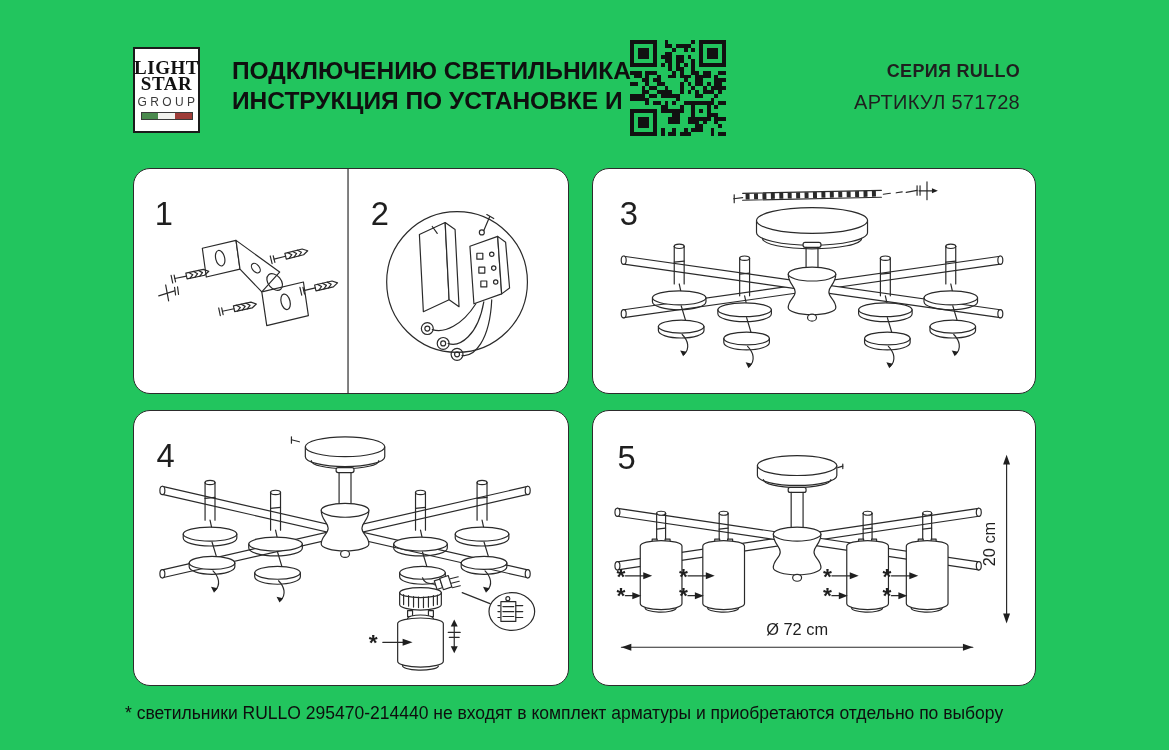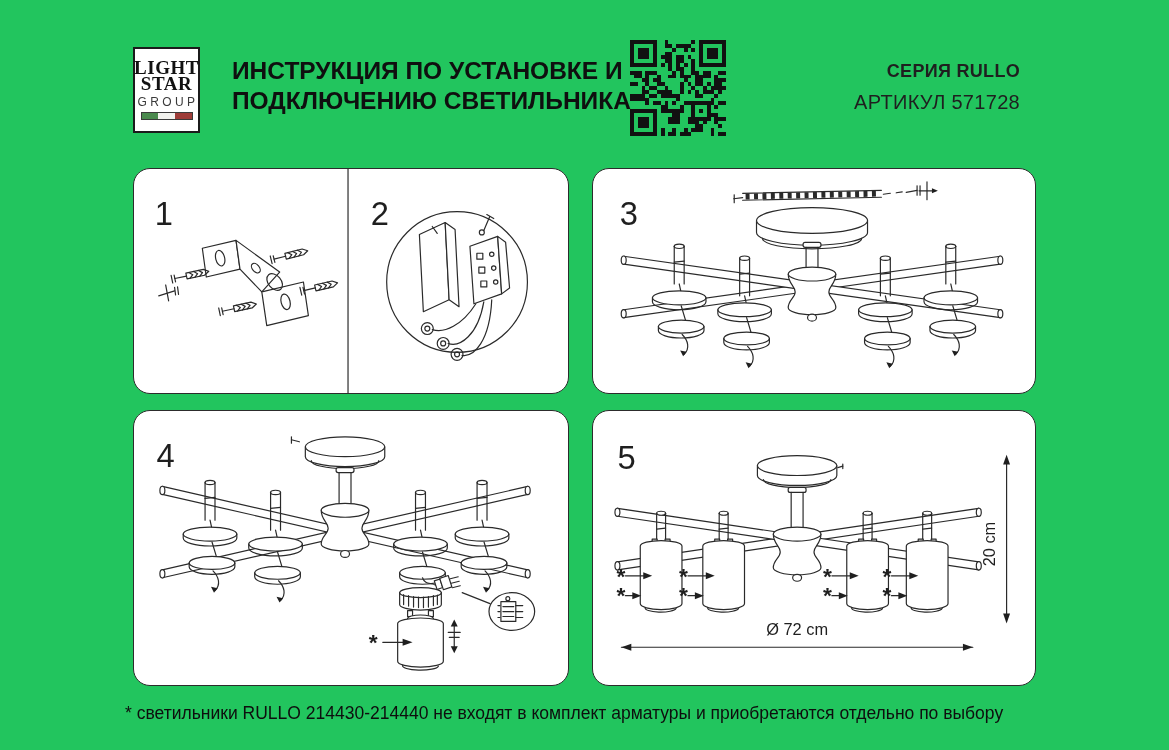--- a/index.html
+++ b/index.html
@@ -88,22 +88,22 @@
     <div class="logo-word">STAR</div>
     <div class="logo-group">GROUP</div>
     <div class="logo-flag">
       <span style="width:33%;background:#4b8a4e"></span>
       <span style="width:34%;background:#f2f2ee"></span>
       <span style="width:33%;background:#9e3c38"></span>
     </div>
   </div>
 
   <div class="title">
+    <div>ПОДКЛЮЧЕНИЮ СВЕТИЛЬНИКА</div>
     <div>ИНСТРУКЦИЯ ПО УСТАНОВКЕ И</div>
-    <div>ПОДКЛЮЧЕНИЮ СВЕТИЛЬНИКА</div>
   </div>
 
   <div class="qr">
     <svg id="qr-svg" viewBox="0 0 96 96" width="96" height="96">
         <rect x="0.00" y="0.00" width="3.84" height="3.84"></rect>
         <rect x="3.84" y="0.00" width="3.84" height="3.84"></rect>
         <rect x="7.68" y="0.00" width="3.84" height="3.84"></rect>
         <rect x="11.52" y="0.00" width="3.84" height="3.84"></rect>
         <rect x="15.36" y="0.00" width="3.84" height="3.84"></rect>
         <rect x="19.20" y="0.00" width="3.84" height="3.84"></rect>
@@ -687,14 +687,14 @@
       </g>
       <g>
         <line x1="416" y1="48" x2="416" y2="210" class="ln"></line>
         <polygon points="416,44 412.5,54 419.5,54" class="ah"></polygon>
         <polygon points="416,214 412.5,204 419.5,204" class="ah"></polygon>
         <text class="dim" x="404" y="134" text-anchor="middle" transform="rotate(-90 404 134)">20 cm</text>
       </g>
     </svg>
   </div>
 
-  <div class="footnote">* светильники RULLO 214430-214440 не входят в комплект арматуры и приобретаются отдельно по выбору</div>
+  <div class="footnote">* светильники RULLO 295470-214440 не входят в комплект арматуры и приобретаются отдельно по выбору</div>
 </div>
 
 </body></html>

